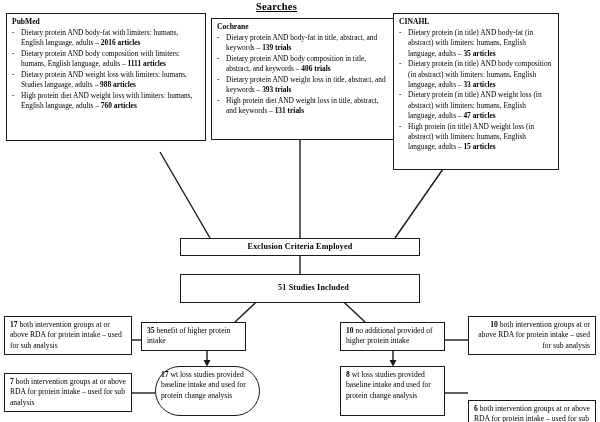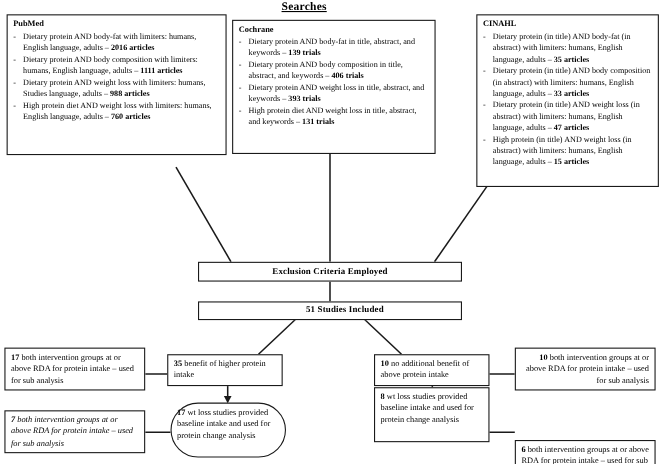--- a/index.html
+++ b/index.html
@@ -136,59 +136,59 @@
   <div class="box src-box" style="left:211px; top:18px; width:185px; height:122px;">
     <div class="src-head">Cochrane</div>
     <ul class="items">
       <li><span class="dash">-</span><span>Dietary protein AND body-fat in title, abstract, and keywords – </span><b>139 trials</b></li>
       <li><span class="dash">-</span><span>Dietary protein AND body composition in title, abstract, and keywords – </span><b>406 trials</b></li>
       <li><span class="dash">-</span><span>Dietary protein AND weight loss in title, abstract, and keywords – </span><b>393 trials</b></li>
       <li><span class="dash">-</span><span>High protein diet AND weight loss in title, abstract, and keywords – </span><b>131 trials</b></li>
     </ul>
   </div>
 
-  <div class="box src-box" style="left:433px; top:13px; width:166px; height:157px;">
+  <div class="box src-box" style="left:393px; top:13px; width:166px; height:157px;">
     <div class="src-head">CINAHL</div>
     <ul class="items">
       <li><span class="dash">-</span><span>Dietary protein (in title) AND body-fat (in abstract) with limiters: humans, English language, adults – </span><b>35 articles</b></li>
       <li><span class="dash">-</span><span>Dietary protein (in title) AND body composition (in abstract) with limiters: humans, English language, adults – </span><b>33 articles</b></li>
       <li><span class="dash">-</span><span>Dietary protein (in title) AND weight loss (in abstract) with limiters: humans, English language, adults – </span><b>47 articles</b></li>
       <li><span class="dash">-</span><span>High protein (in title) AND weight loss (in abstract) with limiters: humans, English language, adults – </span><b>15 articles</b></li>
     </ul>
   </div>
 
   <div class="box center-box" style="left:180px; top:238px; width:240px; height:18px;">Exclusion Criteria Employed</div>
 
-  <div class="box center-box" style="left:180px; top:274px; width:240px; height:17px;padding-left:27px;">51 Studies Included</div>
+  <div class="box center-box" style="left:180px; top:274px; width:240px; height:29px;padding-left:27px;">51 Studies Included</div>
 
-  <div class="box leaf-box" style="left:152px; top:322px; width:105px; height:29px;">
+  <div class="box leaf-box" style="left:141px; top:322px; width:105px; height:29px;">
     <span class="num">35</span><span> benefit of higher protein intake</span>
   </div>
 
   <div class="box leaf-box" style="left:340px; top:322px; width:105px; height:29px;">
-    <span class="num">10</span><span> no additional benefit of above protein intake</span>
+    <span class="num">10</span><span> no additional provided of higher protein intake</span>
   </div>
 
   <div class="box leaf-box" style="left:155px; top:366px; width:105px; height:50px;border-radius:25px;">
     <span class="num">17</span><span> wt loss studies provided baseline intake and used for protein change analysis</span>
   </div>
 
-  <div class="box leaf-box" style="left:340px; top:352px; width:105px; height:50px;">
+  <div class="box leaf-box" style="left:340px; top:366px; width:105px; height:50px;">
     <span class="num">8</span><span> wt loss studies provided baseline intake and used for protein change analysis</span>
   </div>
 
   <div class="box leaf-box" style="left:4px; top:316px; width:128px; height:39px;">
     <span class="num">17</span><span> both intervention groups at or above RDA  for protein intake – used for sub analysis</span>
   </div>
 
   <div class="box leaf-box" style="left:468px; top:316px; width:128px; height:39px;text-align:right;">
     <span class="num">10</span><span> both intervention groups at or above RDA  for protein intake – used for sub analysis</span>
   </div>
 
-  <div class="box leaf-box" style="left:4px; top:373px; width:128px; height:39px;font-style:italic;">
+  <div class="box leaf-box" style="left:4px; top:373px; width:128px; height:39px;">
     <span class="num">7</span><span> both intervention groups at or above RDA  for protein intake – used for sub analysis</span>
   </div>
 
   <div class="box leaf-box" style="left:468px; top:373px; width:128px; height:39px;margin-top:27px;">
     <span class="num">6</span><span> both intervention groups at or above RDA  for protein intake – used for sub analysis</span>
   </div>
 
 </div>
 
 </body></html>

